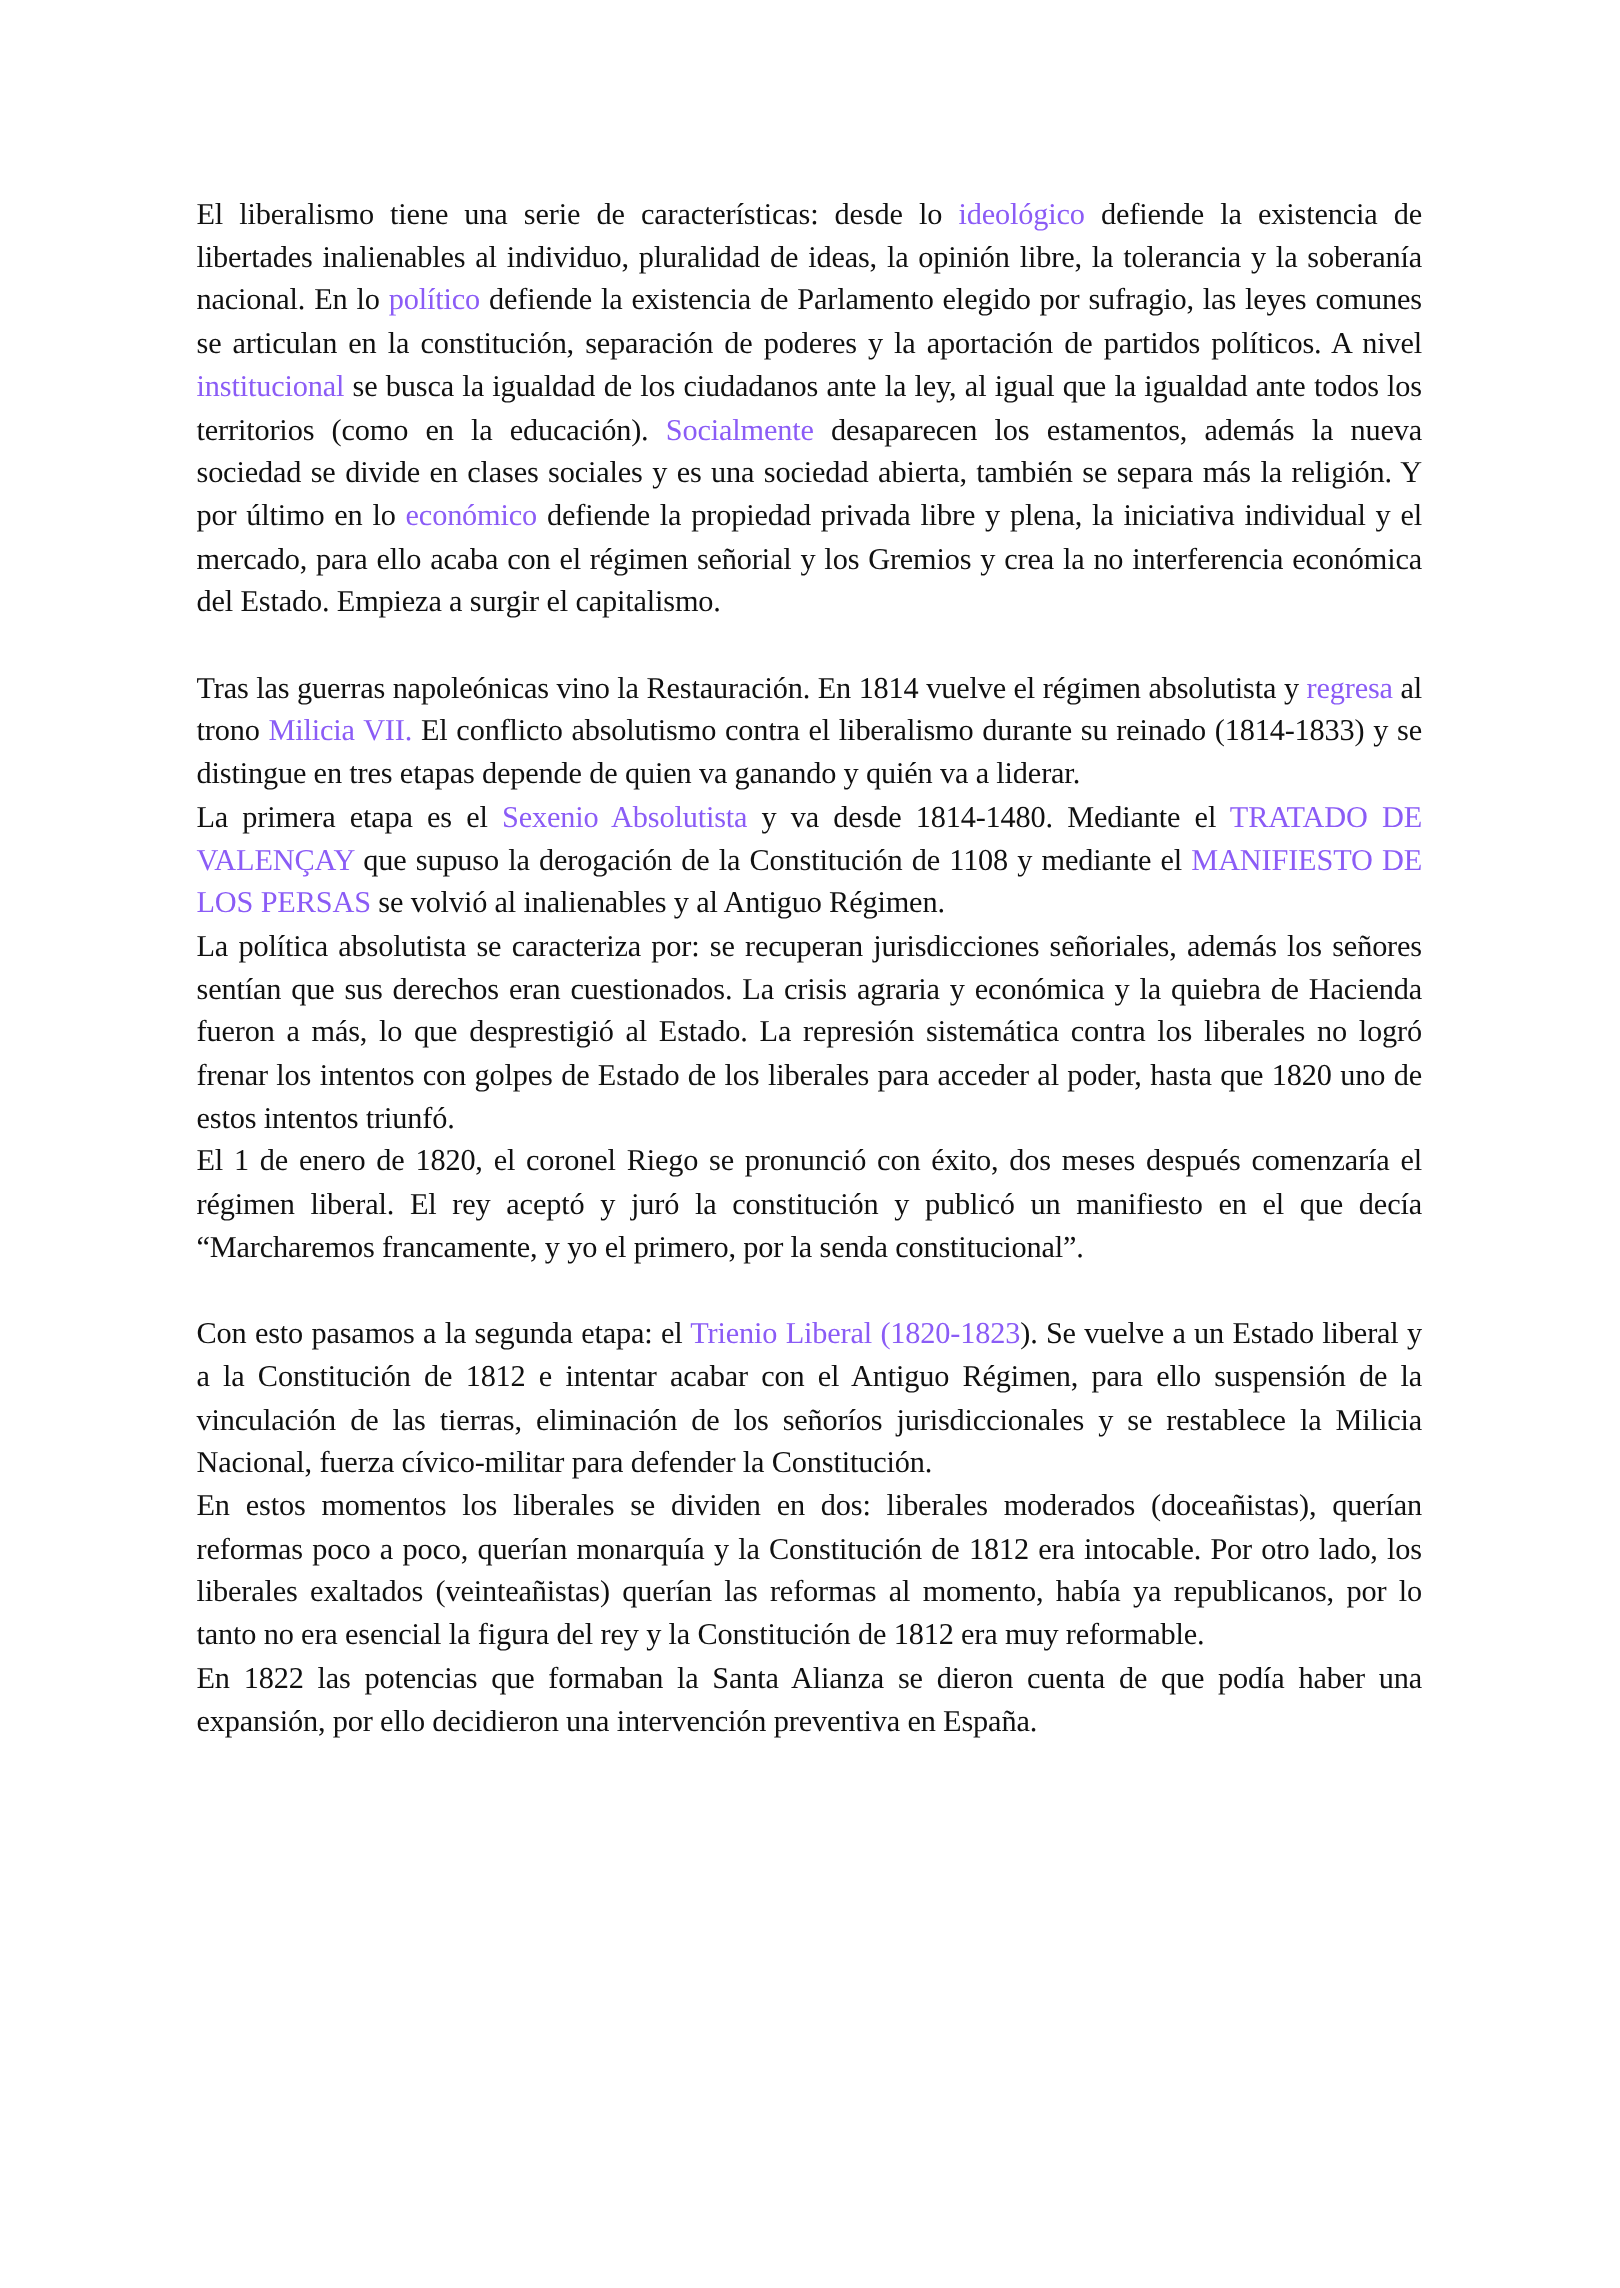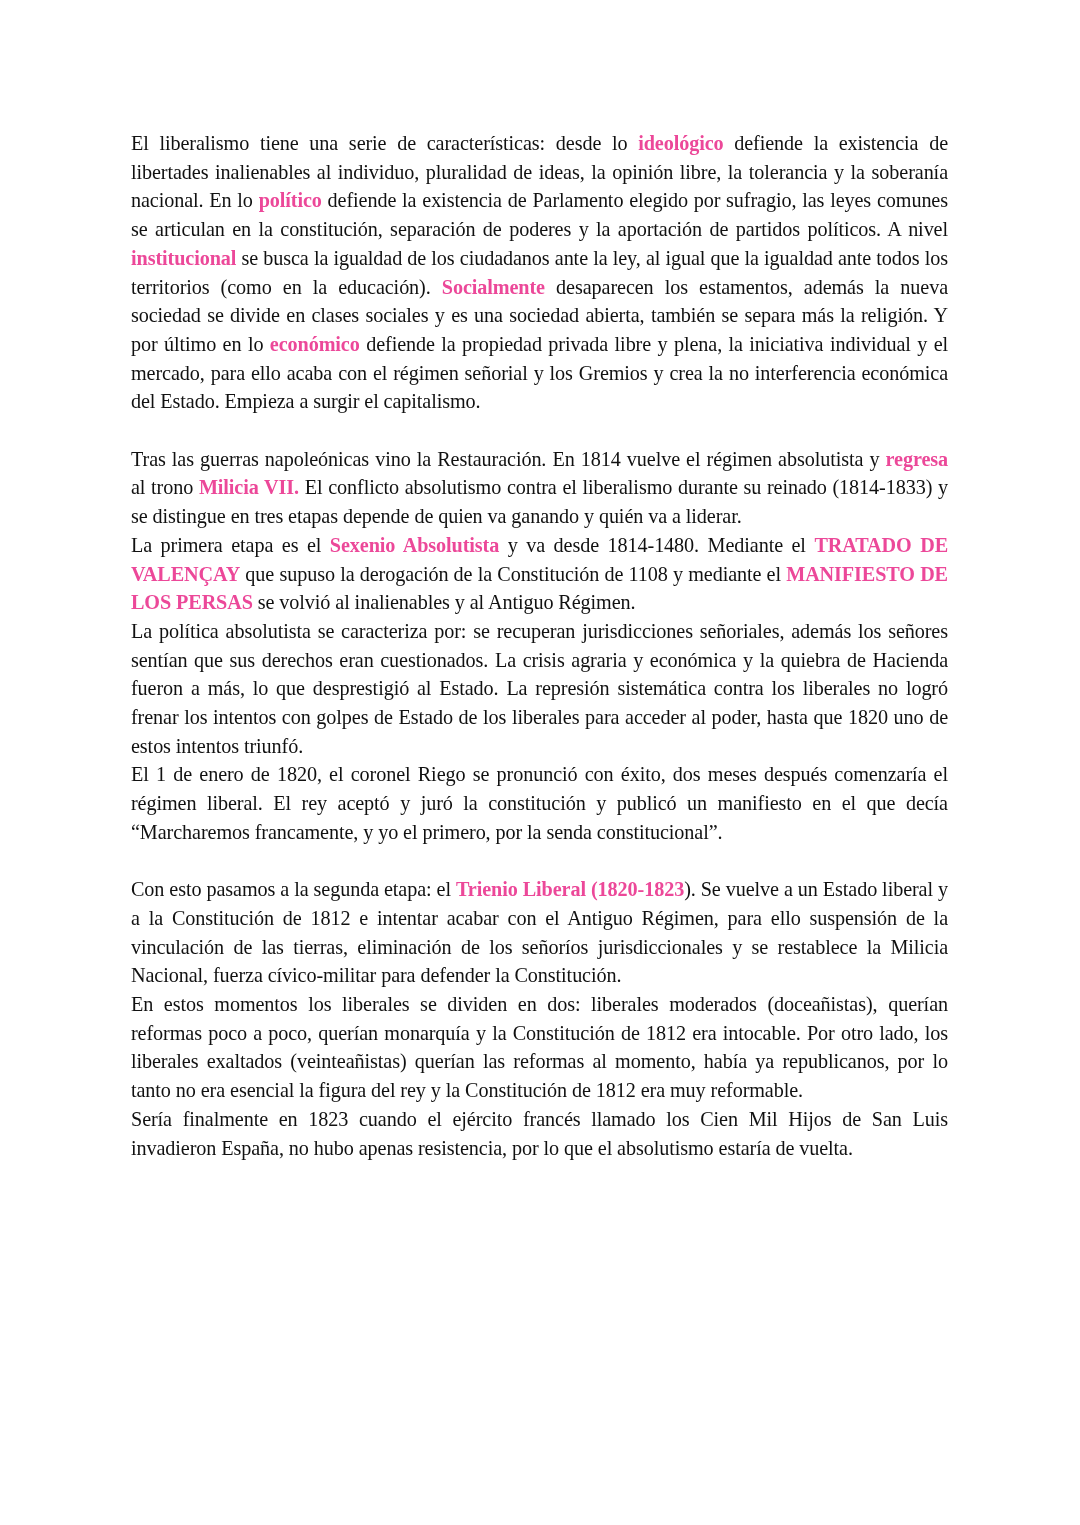--- a/index.html
+++ b/index.html
@@ -26,22 +26,22 @@
     }
     .para {
       margin: 0;
       text-align: justify;
       text-justify: inter-word;
     }
     .gap {
       height: 28.7px;
     }
     b {
-      font-weight: bold;
-      color: #ec4899;
+      font-weight: normal;
+      color: #8b5cf6;
     }
   </style>
 </head>
 <body>
 
 <div class="page">
 
   <p class="para">
     <span>El liberalismo tiene una serie de características: desde lo </span><b>ideológico</b><span> defiende la existencia de libertades inalienables al individuo, pluralidad de ideas, la opinión libre, la tolerancia y la soberanía nacional. En lo </span><b>político</b><span> defiende la existencia de Parlamento elegido por sufragio, las leyes comunes se articulan en la constitución, separación de poderes y la aportación de partidos políticos. A nivel </span><b>institucional</b><span> se busca la igualdad de los ciudadanos ante la ley, al igual que la igualdad ante todos los territorios (como en la educación). </span><b>Socialmente</b><span> desaparecen los estamentos, además la nueva sociedad se divide en clases sociales y es una sociedad abierta, también se separa más la religión. Y por último en lo </span><b>económico</b><span> defiende la propiedad privada libre y plena, la iniciativa individual y el mercado, para ello acaba con el régimen señorial y los Gremios y  crea la no interferencia económica del Estado. Empieza a surgir el capitalismo.</span>
   </p>
@@ -69,18 +69,18 @@
   <p class="para">
     <span>Con esto pasamos a la segunda etapa: el </span><b>Trienio Liberal</b><b> (</b><b>1820-1823</b><span>). Se vuelve a un Estado liberal y a la Constitución de 1812 e intentar acabar con el Antiguo Régimen, para ello suspensión de la vinculación de las tierras, eliminación de los señoríos jurisdiccionales y se restablece la Milicia Nacional, fuerza cívico-militar para defender la Constitución.</span>
   </p>
 
   <p class="para">
     <span>En estos momentos los liberales se dividen en dos: liberales moderados (doceañistas), querían reformas poco a poco, querían monarquía y la Constitución de 1812 era intocable. Por otro lado, los liberales exaltados (veinteañistas) querían las reformas al momento, había ya republicanos, por lo tanto no era esencial la figura del rey y la Constitución de 1812 era muy reformable.</span>
   </p>
 
 
 
+  <p class="para">
+    <span>En 1822 las potencias que formaban la Santa Alianza se dieron cuenta de que podía haber una expansión, por ello decidieron una intervención preventiva en España.</span>
+  </p>
 
-  <p class="para">
-    <span>Sería finalmente en 1823 cuando el ejército francés llamado los Cien Mil Hijos de San Luis invadieron España, no hubo apenas resistencia, por lo que el absolutismo estaría de vuelta.</span>
-  </p>
 
 </div>
 
 </body></html>

